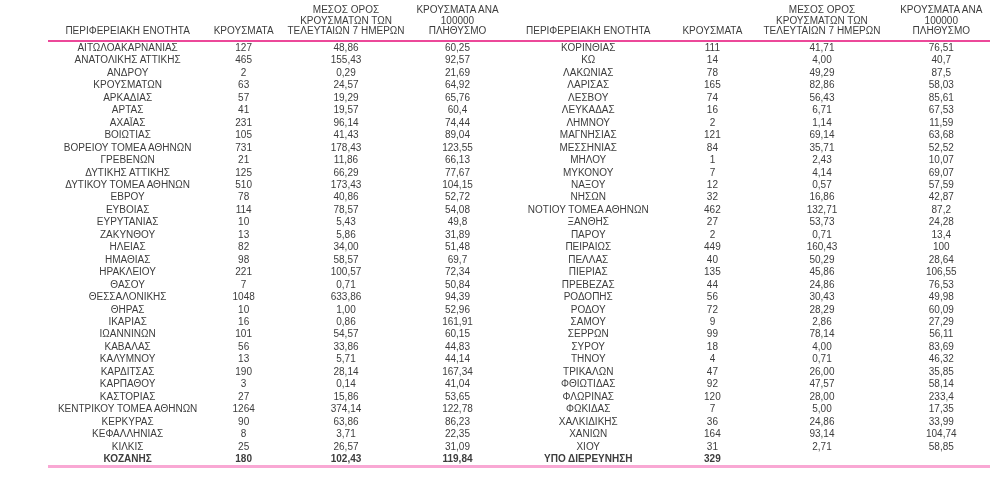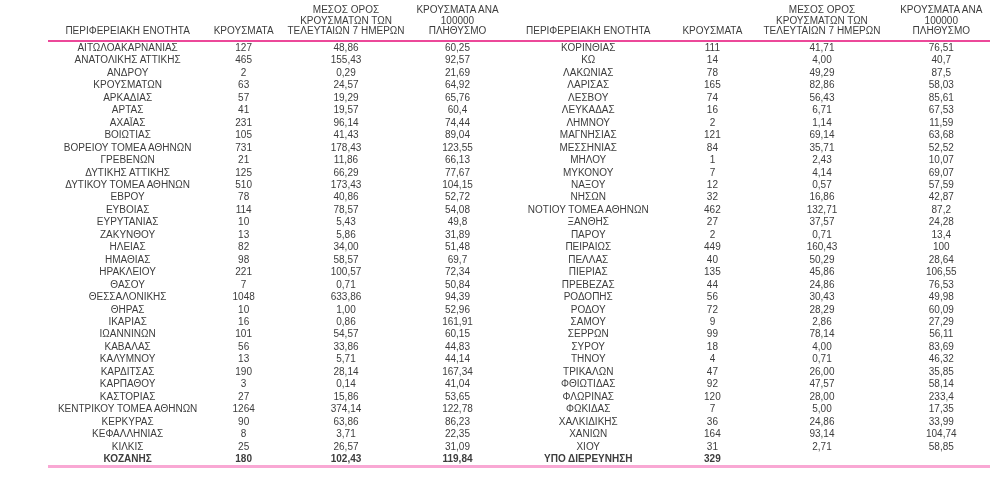--- a/index.html
+++ b/index.html
@@ -394,21 +394,21 @@
           </tr>
           <tr>
             <td>ΝΟΤΙΟΥ ΤΟΜΕΑ ΑΘΗΝΩΝ</td>
             <td>462</td>
             <td>132,71</td>
             <td>87,2</td>
           </tr>
           <tr>
             <td>ΞΑΝΘΗΣ</td>
             <td>27</td>
-            <td>37,57</td>
+            <td>53,73</td>
             <td>24,28</td>
           </tr>
           <tr>
             <td>ΠΑΡΟΥ</td>
             <td>2</td>
             <td>0,71</td>
             <td>13,4</td>
           </tr>
           <tr>
             <td>ΠΕΙΡΑΙΩΣ</td>

